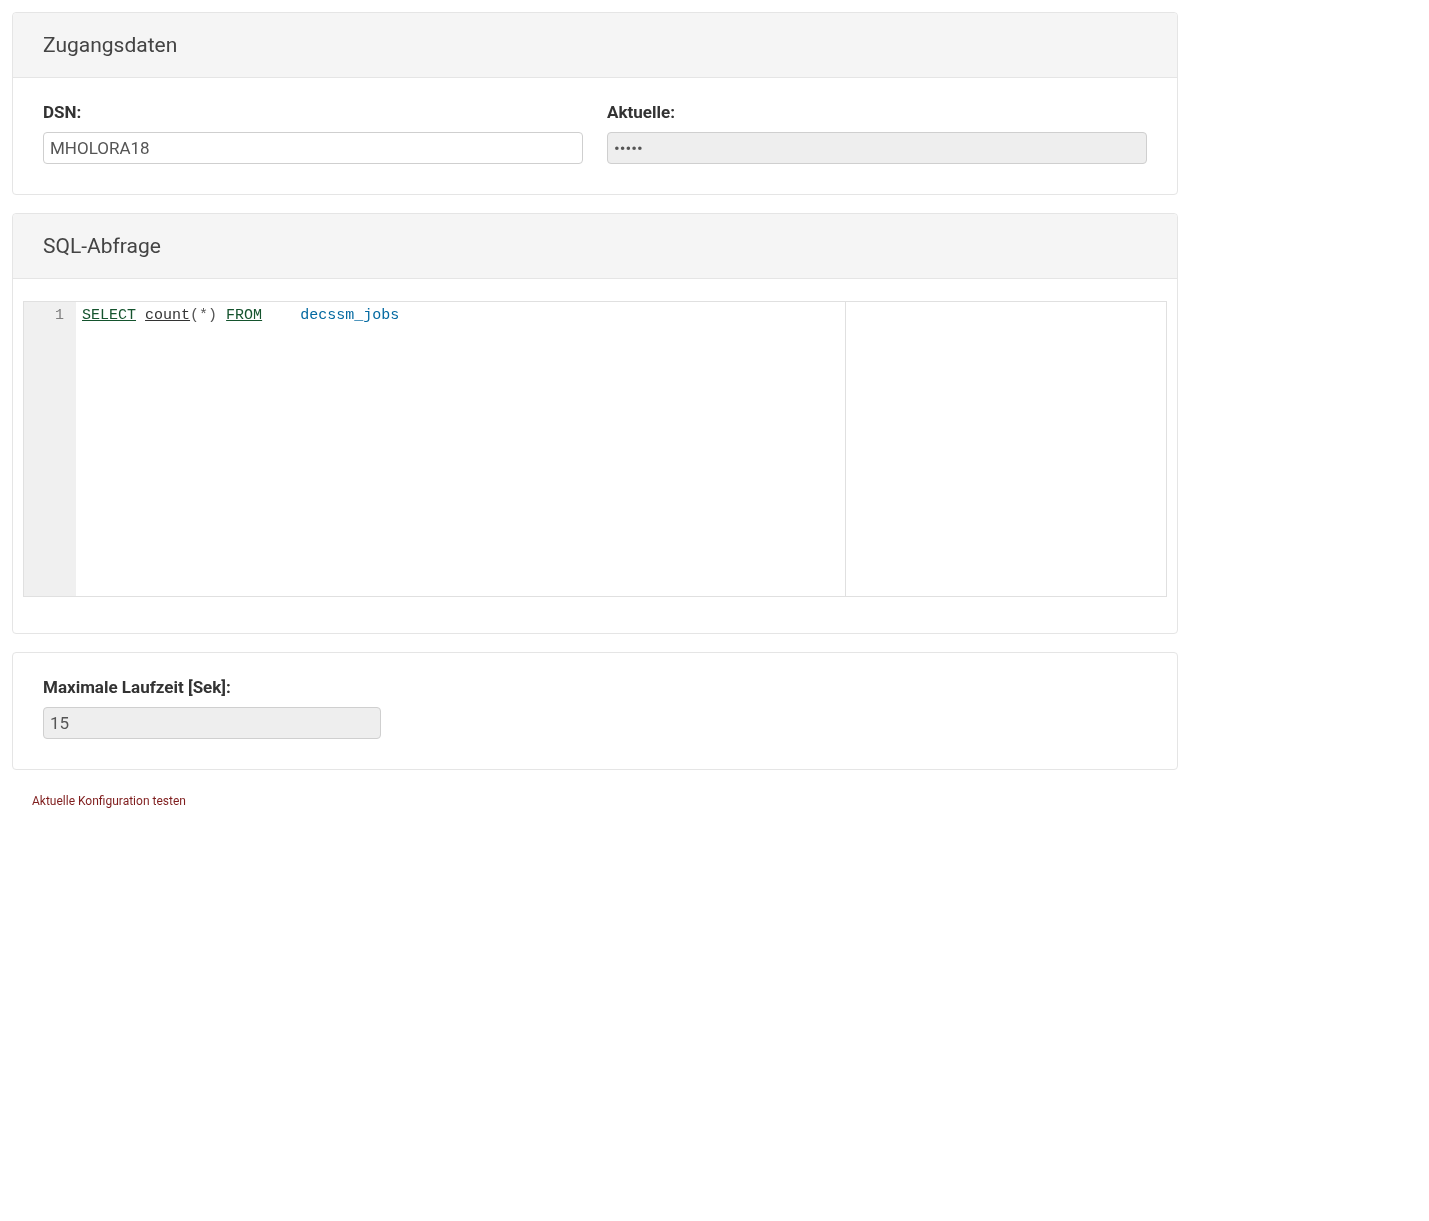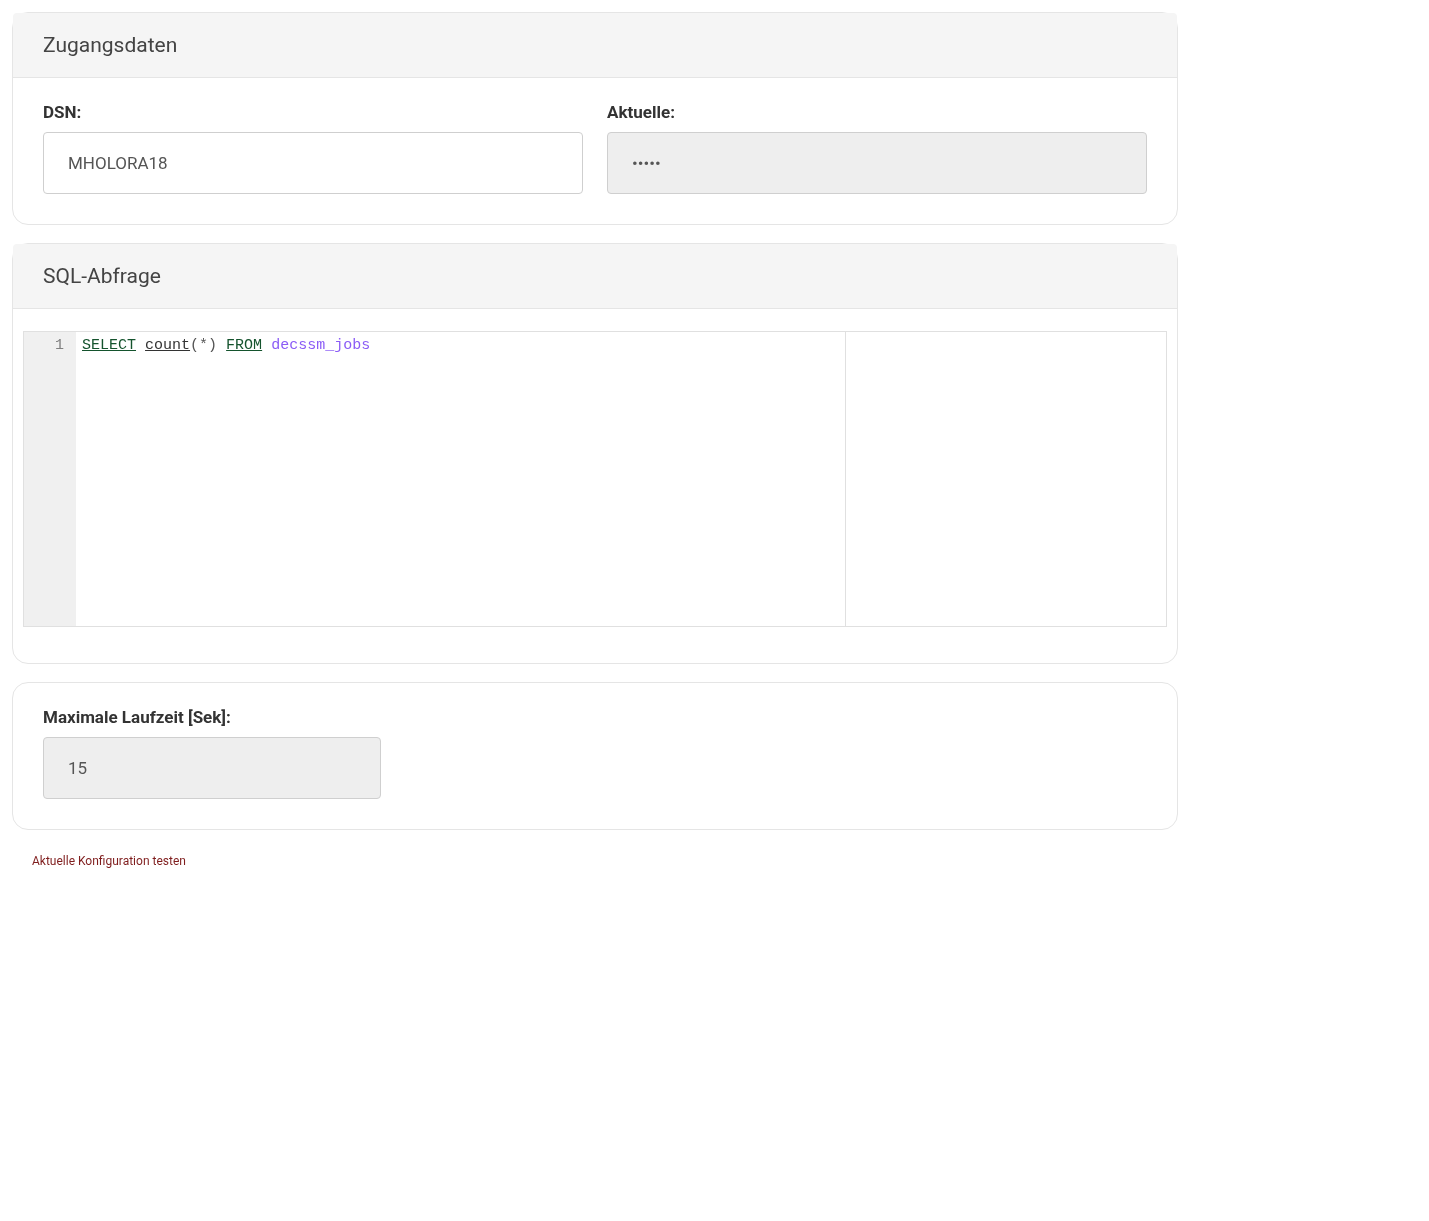--- a/index.html
+++ b/index.html
@@ -7,21 +7,21 @@
     margin: 0;
     padding: 12px;
     font-family: -apple-system, BlinkMacSystemFont, "Segoe UI", Roboto, "Helvetica Neue", Arial, sans-serif;
     background: #ffffff;
     color: #333333;
     font-size: 16px;
     width: 1190px;
   }
   .panel {
     border: 1px solid #e5e5e5;
-    border-radius: 16px;
+    border-radius: 4px;
     margin-bottom: 18px;
     background: #ffffff;
   }
   .panel-header {
     background: #f5f5f5;
     border-bottom: 1px solid #e5e5e5;
     padding: 20px 30px;
     font-size: 21px;
     font-weight: 400;
     color: #444444;
@@ -39,24 +39,24 @@
     display: flex;
     flex-direction: column;
   }
   .field-label {
     font-weight: 700;
     font-size: 17px;
     color: #333333;
     margin-bottom: 10px;
   }
   .text-input {
-    height: 62px;
+    height: 32px;
     border: 1px solid #cfcfcf;
     border-radius: 4px;
-    padding: 0 24px;
+    padding: 0 6px;
     font-size: 17px;
     color: #555555;
     background: #ffffff;
     outline: none;
     font-family: inherit;
   }
   .text-input.readonly {
     background: #eeeeee;
     color: #555555;
   }
@@ -89,21 +89,21 @@
     font-family: "SFMono-Regular", Consolas, "Liberation Mono", Menlo, monospace;
     font-size: 15px;
     line-height: 1.4;
     border-right: 1px solid #e0e0e0;
     max-width: 770px;
     overflow: hidden;
   }
   .code-content .kw { color: #14532d; text-decoration: underline; }
   .code-content .fn { color: #333333; text-decoration: underline; }
   .code-content .paren { color: #555555; }
-  .code-content .id { color: #8b5cf6; }
+  .code-content .id { color: #0369a1; margin-left: 29px; }
   .code-side {
     width: 316px;
   }
 
   .link-action {
     display: inline-block;
     color: #7f1d1d;
     font-size: 12px;
     padding: 6px 20px 10px 20px;
     cursor: pointer;

